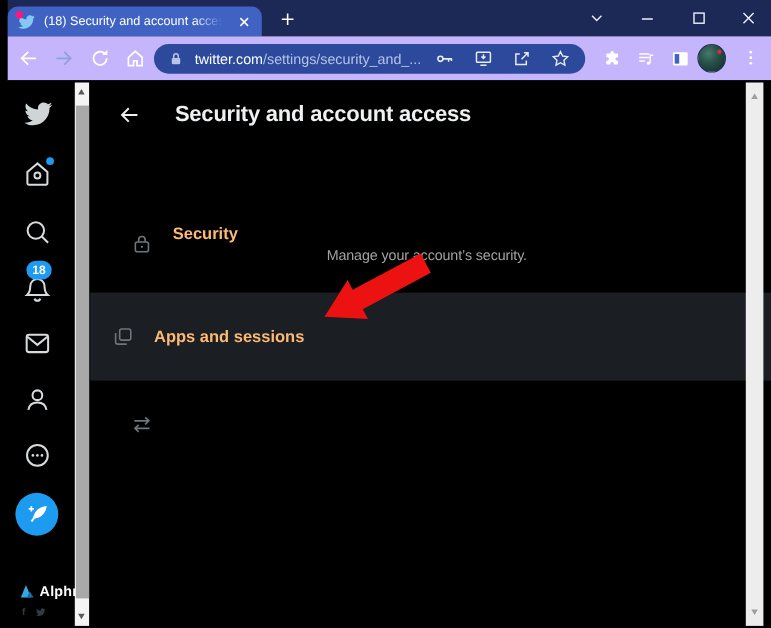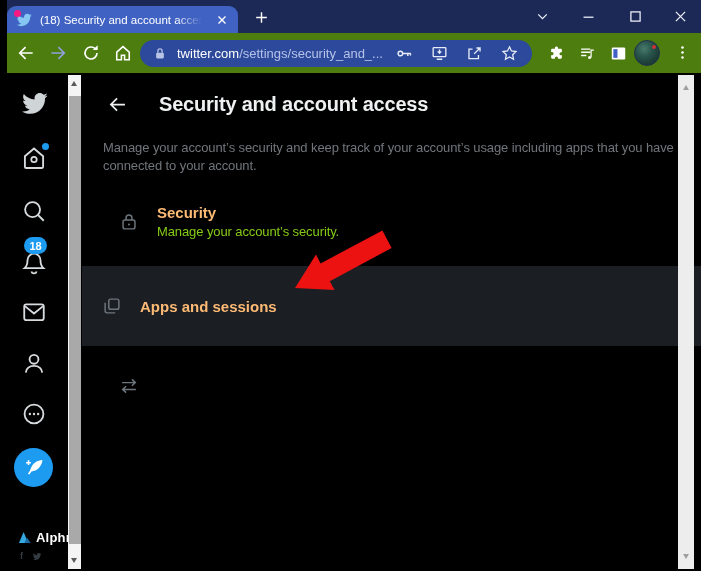--- a/index.html
+++ b/index.html
@@ -17,21 +17,21 @@
   .favicon .pink-dot { position:absolute; left:-2px; top:-2px; width:7px; height:7px;
          border-radius:50%; background:#f91880; }
   .tab-title { color:#fff; font-size:11.5px; margin-left:8px; white-space:nowrap; overflow:hidden;
          width:162px; -webkit-mask-image:linear-gradient(90deg,#000 84%,transparent);
          mask-image:linear-gradient(90deg,#000 84%,transparent); }
   .tab-close { margin-left:auto; width:14px; height:14px; cursor:pointer; }
   .newtab { position:absolute; left:246px; top:9px; width:17px; height:17px; }
   .winbtn { position:absolute; top:8px; width:17px; height:17px; }
 
   
-  .toolbar { position:relative; height:40px; background:#4d7c0f; }
+  .toolbar { position:relative; height:40px; background:#c4b5fd; }
   .navbtn { position:absolute; top:10px; width:20px; height:20px; }
   .urlbar { position:absolute; left:133px; top:6.5px; width:392px; height:27px; background:#2c499b;
          border-radius:14px; display:flex; align-items:center; padding:0 13px; }
   .url-text { margin-left:10px; font-size:13px; white-space:nowrap; overflow:hidden; }
   .url-domain { color:#fff; }
   .url-path { color:#b6c2e8; }
   .url-icons { margin-left:auto; display:flex; gap:16px; align-items:center; }
   .extbtn { position:absolute; top:11px; width:19px; height:19px; }
   .avatar { position:absolute; left:627px; top:7px; width:26px; height:26px; border-radius:50%;
          background:radial-gradient(circle at 38% 32%, #47796a 0%, #27524a 40%, #122823 100%);
@@ -76,21 +76,21 @@
          font-size:13px; line-height:18px; letter-spacing:-.1px; }
 
   .menu { position:absolute; left:0; top:120px; width:100%; }
   .menu-row { display:flex; align-items:center; padding:0 12px 0 36px; cursor:pointer; }
   .menu-row.r1 { height:57px; }
   .menu-row.r2 { height:80px; background:#1b1e23; margin-top:16px;padding-left:19px; }
   .menu-row.r3 { height:66px; margin-top:7px; }
   .row-icon { width:22px; height:22px; flex:none; }
   .row-text { margin-left:17px; flex:1; max-width:462px; }
   .row-title { color:#fdba74; font-size:15px; font-weight:bold; }
-  .row-desc { color:#84cc16; font-size:13px; line-height:16px; margin-top:3px; letter-spacing:-.1px; }
+  .row-desc { color:#a3a3a3; font-size:13px; line-height:16px; margin-top:3px; letter-spacing:-.1px;text-align:center; }
   .row-chevron { margin-left:auto; width:17px; height:17px; flex:none; }
 
   .red-arrow { position:absolute; left:286px; top:157px; width:100px; height:60px; z-index:5; }
 </style>
 </head>
 <body>
 
 <div class="window">
 
   <div class="titlebar">
@@ -298,21 +298,20 @@
 
     <div class="main">
       <div class="page-header">
         <span class="back-btn">
           <svg width="21" height="21" viewBox="0 0 24 24">
               <path d="M20.5 12H4.5M11.5 5 4.5 12l7 7" stroke="#eef0f1" stroke-width="2" fill="none"></path>
             </svg>
         </span>
         <span class="page-title">Security and account access</span>
       </div>
-      <div class="page-desc">Manage your account’s security and keep track of your account’s usage including apps that you have connected to your account.</div>
 
       <div class="menu">
         <div class="menu-row r1">
           <span class="row-icon">
             <svg width="22" height="22" viewBox="0 0 24 24">
                 <rect x="5.5" y="9.8" width="13" height="9.7" rx="2" stroke="#6e767d" stroke-width="1.6" fill="none"></rect>
                 <path d="M8.8 9.8V7.6a3.2 3.2 0 0 1 6.4 0v2.2" stroke="#6e767d" stroke-width="1.6" fill="none"></path>
                 <circle cx="12" cy="14.6" r="1.1" fill="#6e767d"></circle>
               </svg>
           </span>

